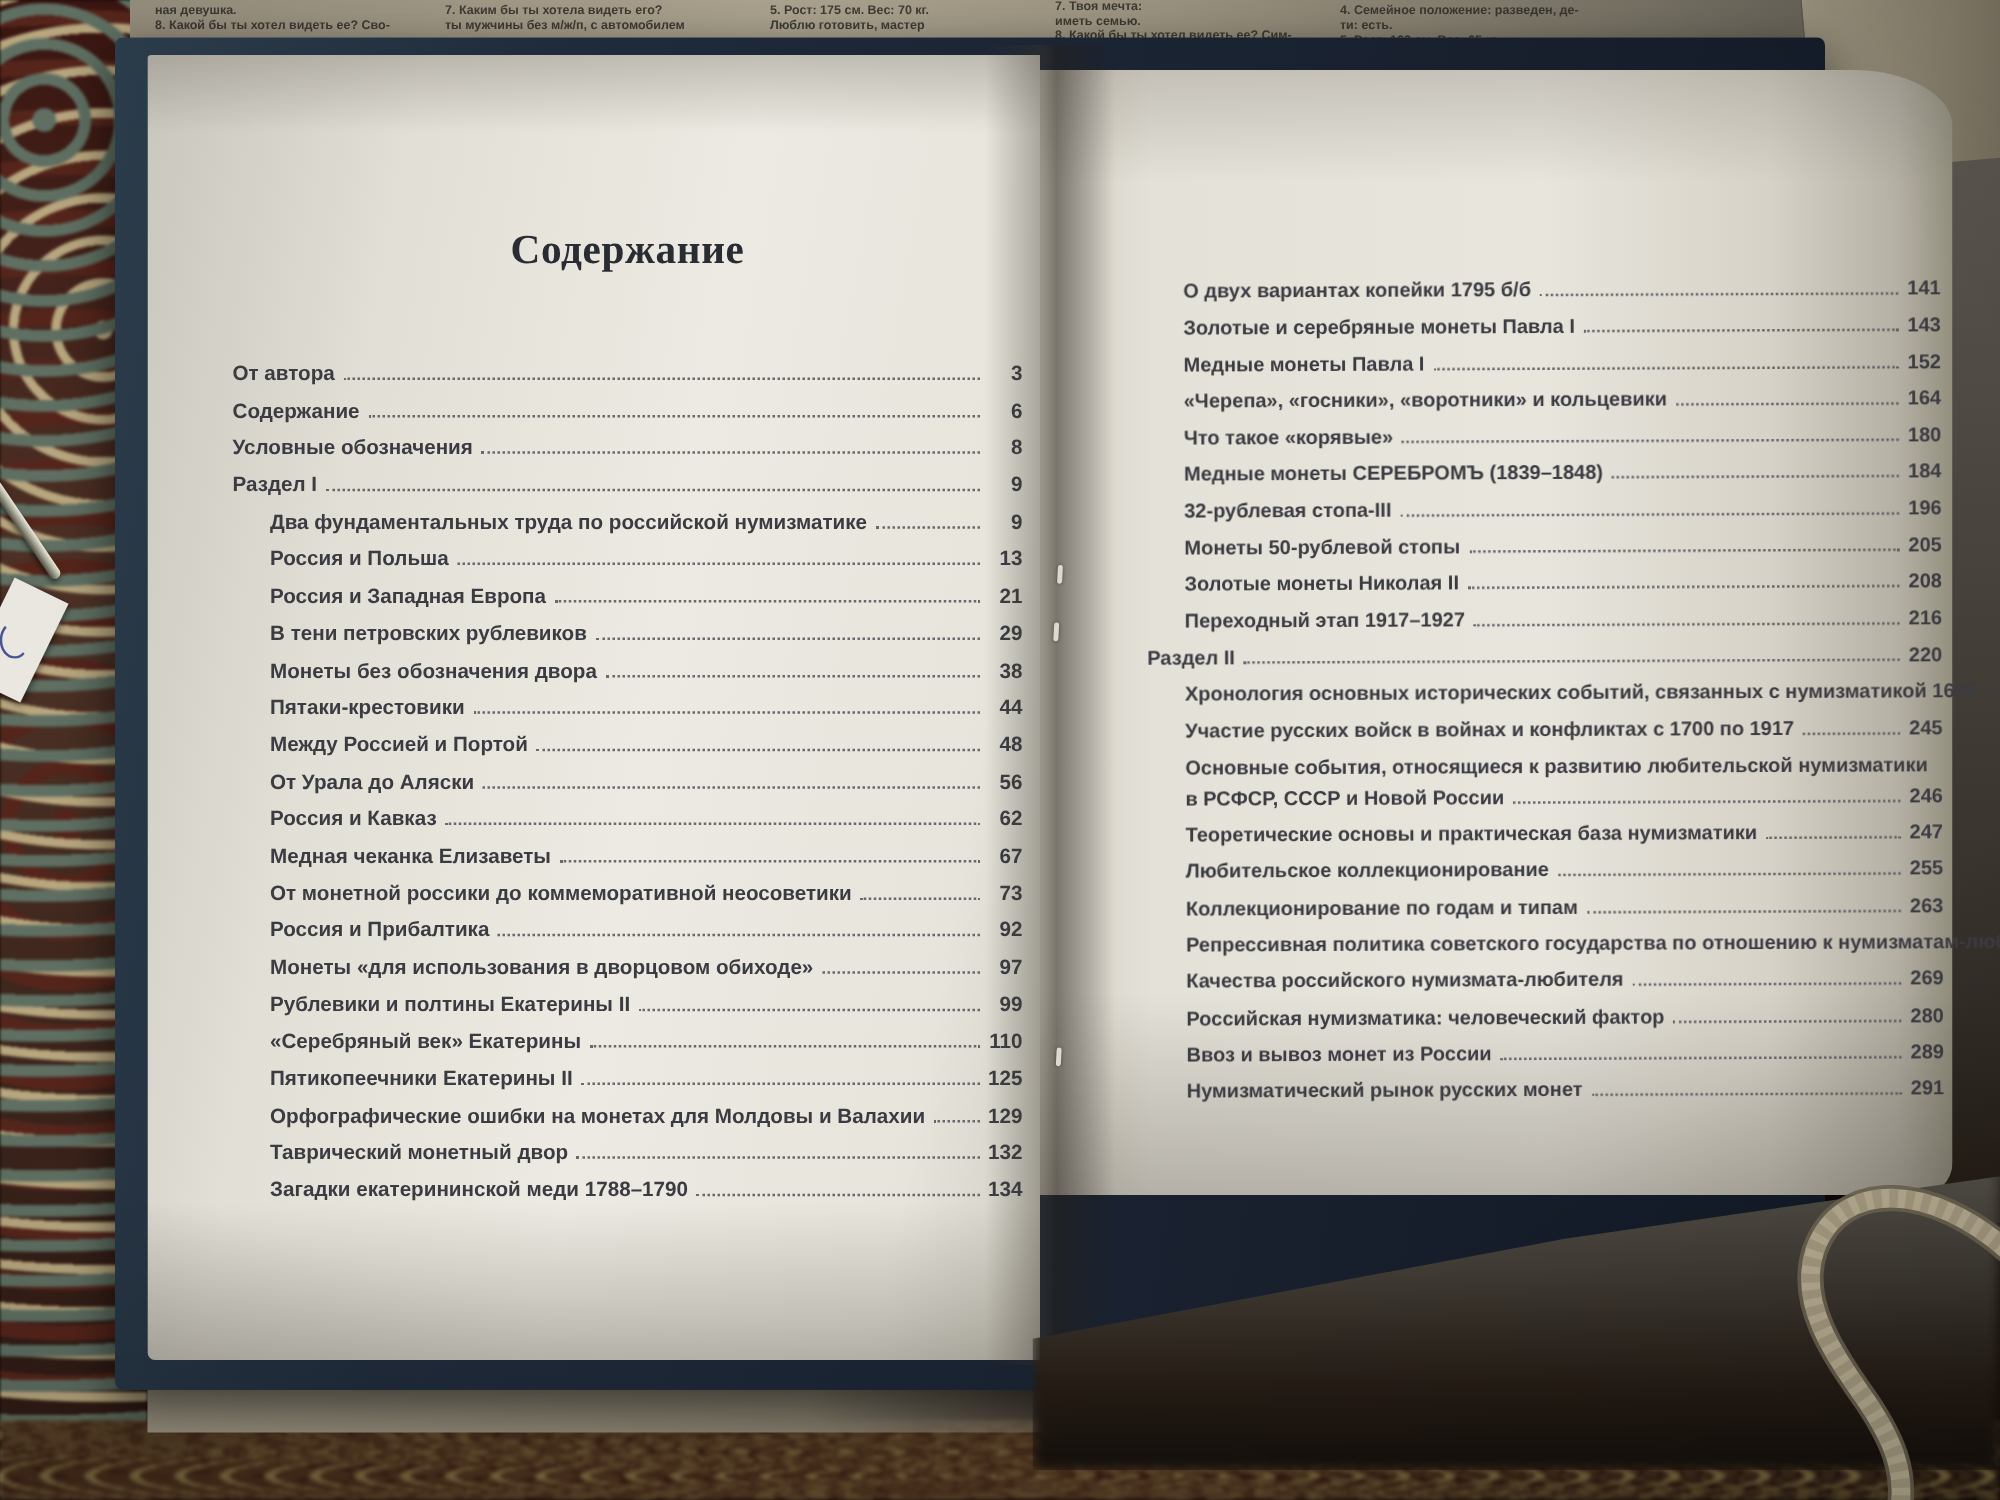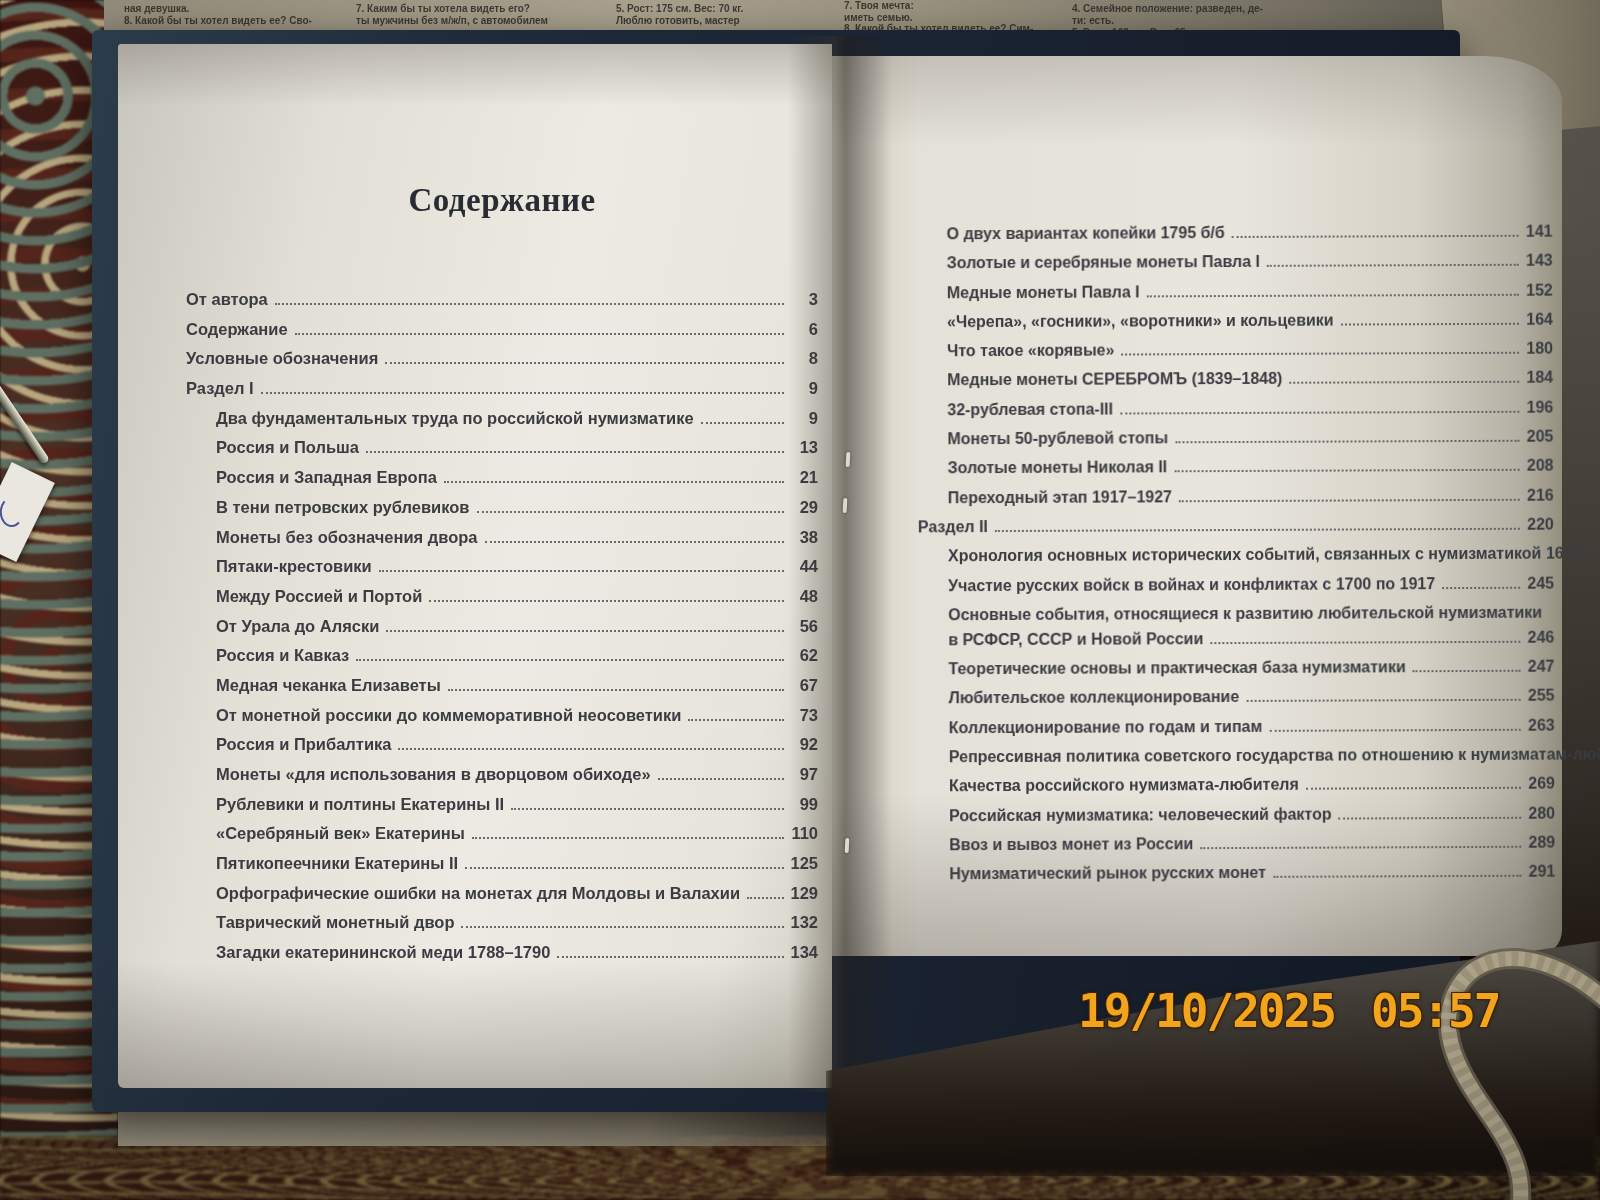--- a/index.html
+++ b/index.html
@@ -490,17 +490,14 @@
 
   <div class="shadow-br"></div>
   <svg class="cord" width="1600" height="1200" viewBox="0 0 1600 1200">
     <path d="M 1610 1004 C 1545 944, 1472 944, 1452 1000 C 1438 1042, 1466 1082, 1494 1122 C 1514 1152, 1524 1176, 1520 1206" fill="none" stroke="#6e6552" stroke-width="21" stroke-linecap="round" opacity="0.9"></path>
     <path d="M 1610 1004 C 1545 944, 1472 944, 1452 1000 C 1438 1042, 1466 1082, 1494 1122 C 1514 1152, 1524 1176, 1520 1206" fill="none" stroke="#b9ae93" stroke-width="15" stroke-linecap="round"></path>
     <path d="M 1610 1004 C 1545 944, 1472 944, 1452 1000 C 1438 1042, 1466 1082, 1494 1122 C 1514 1152, 1524 1176, 1520 1206" fill="none" stroke="#998e74" stroke-width="15" stroke-dasharray="7 6" opacity="0.55"></path>
   </svg>
 
   <div class="vignette"></div>
 
-  <div class="timestamp">
-    <span class="date">19/10/2025</span><span class="time">05:57</span>
-  </div>
 
 </div>
 
 </body></html>

